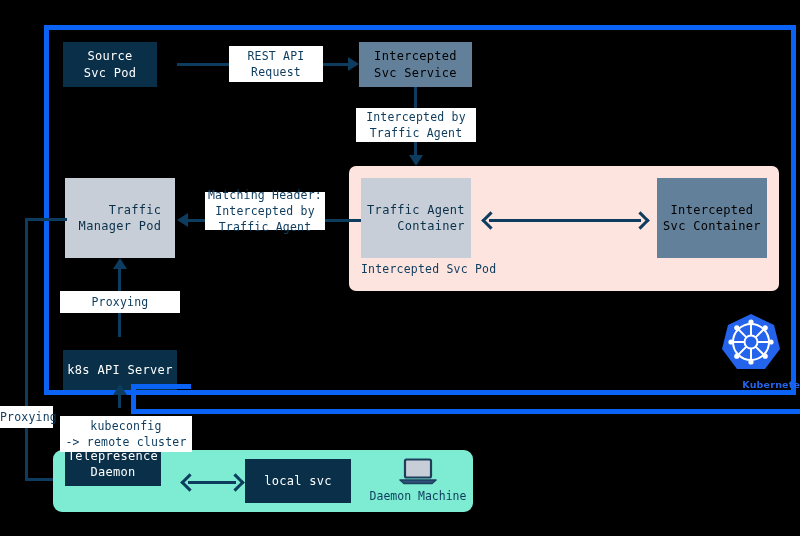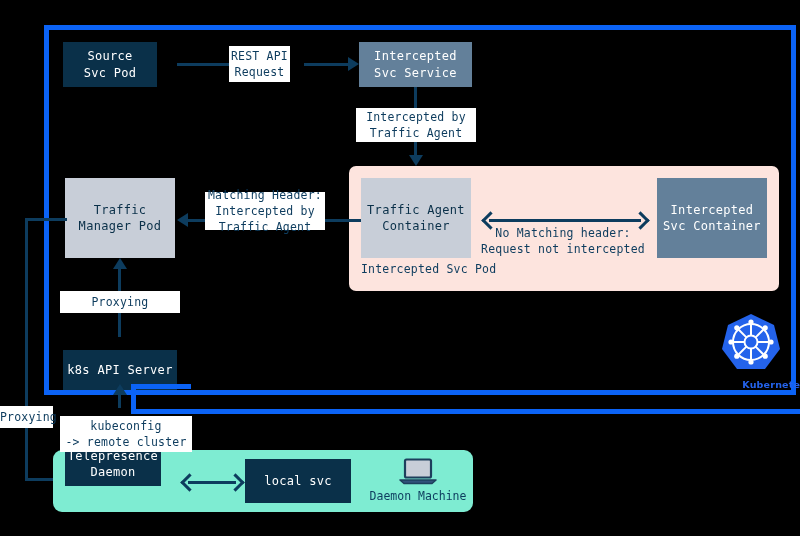--- a/index.html
+++ b/index.html
@@ -28,22 +28,22 @@
   .node {
     display: flex;
     align-items: center;
     justify-content: center;
     text-align: center;
     line-height: 1.35;
     white-space: pre-line;
     letter-spacing: 0.3px;
   }
   .node-dark { background: #0a3049; color: #ffffff; font-size: 12px; }
-  .node-slate { background: #63809a; color: #ffffff; font-size: 12px; }
-  .node-grey { background: #c8ced8; color: #0a3049; font-size: 12px; }
+  .node-slate { background: #63809a; color: #000000; font-size: 12px; }
+  .node-grey { background: #c8ced8; color: #0a3049; font-size: 12px; text-align: right; }
 
   
   .edge-label {
     display: flex;
     align-items: center;
     justify-content: center;
     text-align: center;
     background: #ffffff;
     color: #0d3c5e;
     font-size: 11.5px;
@@ -125,21 +125,21 @@
 
   <div class="abs" id="k8s-cluster-boundary"></div>
 
   <div class="abs" id="intercepted-svc-pod-group"></div>
   <div class="abs" id="intercepted-svc-pod-label">Intercepted Svc Pod</div>
 
   <div class="abs node node-dark" style="left:63px; top:42px; width:94px; height:45px;">Source
 Svc Pod</div>
 
   <div class="abs line-h" style="left:177px; top:63px; width:52px;"></div>
-  <div class="abs edge-label" style="left:229px; top:46px; width:61px; height:36px;">REST API
+  <div class="abs edge-label" style="left:229px; top:46px; width:94px; height:36px;">REST API
 Request</div>
 
   <div class="abs line-h" style="left:304px; top:63px; width:46px;"></div>
   <div class="abs arrow arrow-right" style="left:348px; top:57px;"></div>
 
   <div class="abs node node-slate" style="left:359px; top:42px; width:113px; height:45px;">Intercepted
 Svc Service</div>
 
   <div class="abs line-v" style="left:414px; top:87px; height:24px;"></div>
   <div class="abs edge-label" style="left:356px; top:108px; width:120px; height:34px;">Intercepted by
@@ -152,22 +152,20 @@
 
   <div class="abs node node-grey" style="left:361px; top:178px; width:110px; height:80px;">Traffic Agent
 Container</div>
 
   <div class="abs node node-slate" style="left:657px; top:178px; width:110px; height:80px;">Intercepted
 Svc Container</div>
 
   <div class="abs line-h" style="left:489px; top:219px; width:152px;"></div>
   <div class="abs chev chev-left" style="left:484px; top:214px;"></div>
   <div class="abs chev chev-right" style="left:634px; top:214px;"></div>
-  <div class="abs caption" style="left:478px; top:225px; width:170px;">No Matching header:
-Request not intercepted</div>
 
   <div class="abs line-h" style="left:325px; top:219px; width:36px;"></div>
   <div class="abs edge-label" style="left:205px; top:192px; width:120px; height:38px;">Matching Header:
 Intercepted by
 Traffic Agent</div>
   <div class="abs line-h" style="left:188px; top:219px; width:17px;"></div>
   <div class="abs arrow arrow-left" style="left:177px; top:213px;"></div>
 
   <div class="abs line-v" style="left:118px; top:268px; height:25px;"></div>
   <div class="abs arrow arrow-up" style="left:113px; top:258px;"></div>

